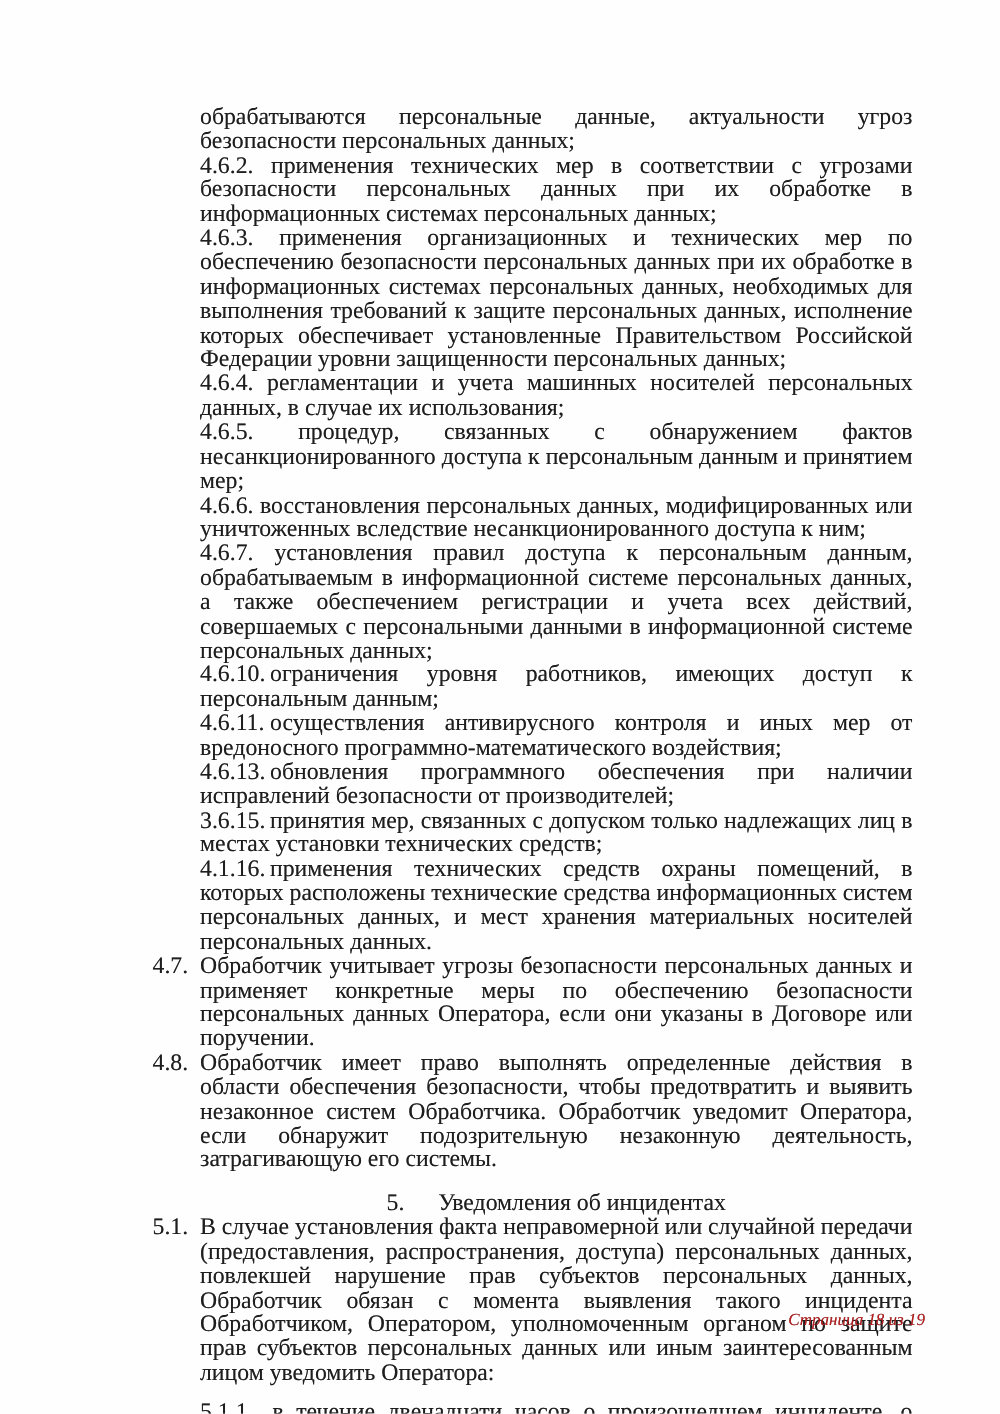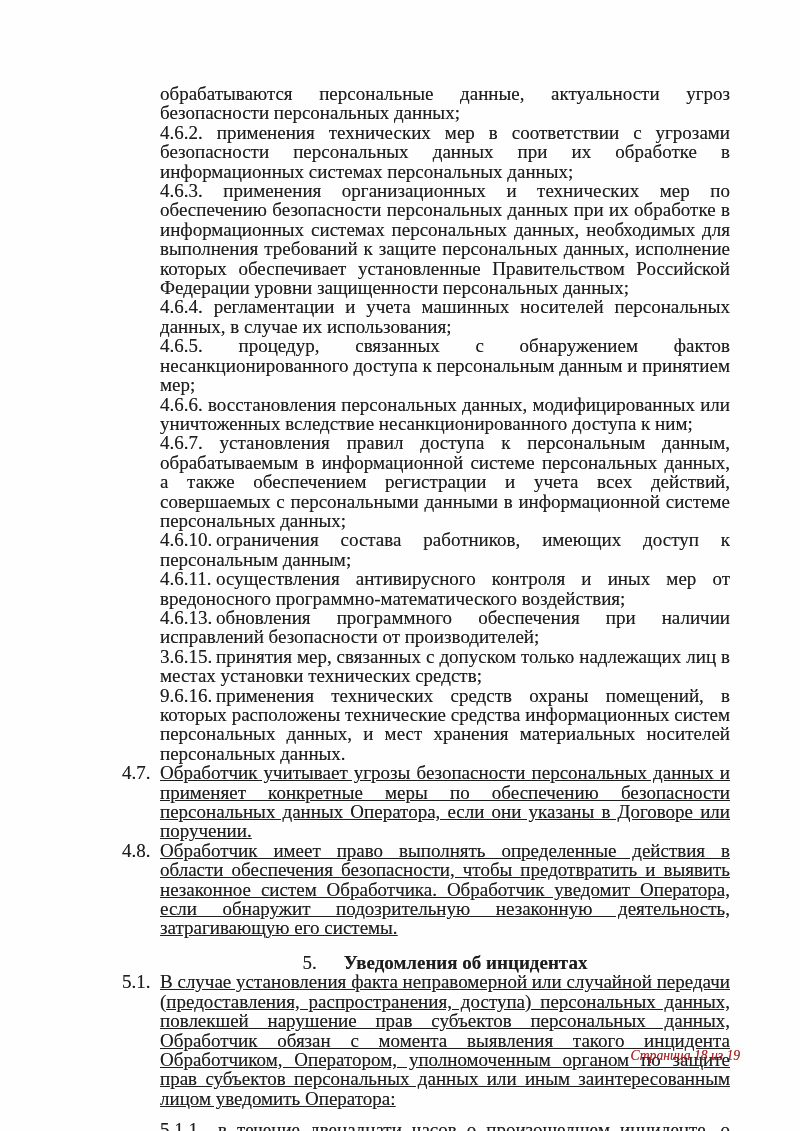--- a/index.html
+++ b/index.html
@@ -37,40 +37,39 @@
   }
   
   .num-wide {
     display: inline-block;
     width: 56px;
     white-space: nowrap;
   }
   
   .hang {
     position: relative;
-    text-decoration: underline;
   }
   .hang .hnum {
     position: absolute;
     left: -38px;
     top: 0;
     white-space: nowrap;
   }
   
   .section-heading {
     text-align: center;
     text-align-last: center;
     margin-top: 15px !important;
   }
   .section-heading .sec-gap {
     display: inline-block;
     width: 27px;
   }
   .section-heading b {
-    font-weight: bold;
+    font-weight: normal;
   }
   
   .subitem {
     margin-top: 12px !important;
   }
   .subitem .num-tab {
     display: inline-block;
     width: 58px;
     white-space: nowrap;
   }
@@ -90,25 +89,25 @@
   <div class="content">
 
     <p>обрабатываются персональные данные, актуальности угроз безопасности персональных данных;</p>
 
     <p><span class="num">4.6.2.</span> <span>применения технических мер в соответствии с угрозами безопасности персональных данных при их обработке в информационных системах персональных данных;</span></p>
     <p><span class="num">4.6.3.</span> <span>применения организационных и технических мер по обеспечению безопасности персональных данных при их обработке в информационных системах персональных данных, необходимых для выполнения требований к защите персональных данных, исполнение которых обеспечивает установленные Правительством Российской Федерации уровни защищенности персональных данных;</span></p>
     <p><span class="num">4.6.4.</span> <span>регламентации и учета машинных носителей персональных данных, в случае их использования;</span></p>
     <p><span class="num">4.6.5.</span> <span>процедур, связанных с обнаружением фактов несанкционированного доступа к персональным данным и принятием мер;</span></p>
     <p><span class="num">4.6.6.</span> <span>восстановления персональных данных, модифицированных или уничтоженных вследствие несанкционированного доступа к ним;</span></p>
     <p><span class="num">4.6.7.</span> <span>установления правил доступа к персональным данным, обрабатываемым в информационной системе персональных данных, а также обеспечением регистрации и учета всех действий, совершаемых с персональными данными в информационной системе персональных данных;</span></p>
-    <p><span class="num-wide">4.6.10.</span><span>ограничения состава работников, имеющих доступ к персональным данным;</span></p>
+    <p><span class="num-wide">4.6.10.</span><span>ограничения уровня работников, имеющих доступ к персональным данным;</span></p>
     <p><span class="num-wide">4.6.11.</span><span>осуществления антивирусного контроля и иных мер от вредоносного программно-математического воздействия;</span></p>
     <p><span class="num-wide">4.6.13.</span><span>обновления программного обеспечения при наличии исправлений безопасности от производителей;</span></p>
     <p><span class="num-wide">3.6.15.</span><span>принятия мер, связанных с допуском только надлежащих лиц в местах установки технических средств;</span></p>
-    <p><span class="num-wide">9.6.16.</span><span>применения технических средств охраны помещений, в которых расположены технические средства информационных систем персональных данных, и мест хранения материальных носителей персональных данных.</span></p>
+    <p><span class="num-wide">4.1.16.</span><span>применения технических средств охраны помещений, в которых расположены технические средства информационных систем персональных данных, и мест хранения материальных носителей персональных данных.</span></p>
 
     <p class="hang"><span class="hnum">4.7.</span><span>Обработчик учитывает угрозы безопасности персональных данных и применяет конкретные меры по обеспечению безопасности персональных данных Оператора, если они указаны в Договоре или поручении.</span></p>
     <p class="hang"><span class="hnum">4.8.</span><span>Обработчик имеет право выполнять определенные действия в области обеспечения безопасности, чтобы предотвратить и выявить незаконное систем Обработчика. Обработчик уведомит Оператора, если обнаружит подозрительную незаконную деятельность, затрагивающую его системы.</span></p>
 
     <p class="section-heading"><span>5.</span><span class="sec-gap"></span><b>Уведомления об инцидентах</b></p>
 
     <p class="hang"><span class="hnum">5.1.</span><span>В случае установления факта неправомерной или случайной передачи (предоставления, распространения, доступа) персональных данных, повлекшей нарушение прав субъектов персональных данных, Обработчик обязан с момента выявления такого инцидента Обработчиком, Оператором, уполномоченным органом по защите прав субъектов персональных данных или иным заинтересованным лицом уведомить Оператора:</span></p>
 
     <p class="subitem"><span class="num-tab">5.1.1.</span><span>в течение двенадцати часов о произошедшем инциденте, о предполагаемых причинах, повлекших нарушение прав субъектов персональных данных, и предполагаемом вреде,</span></p>
 

